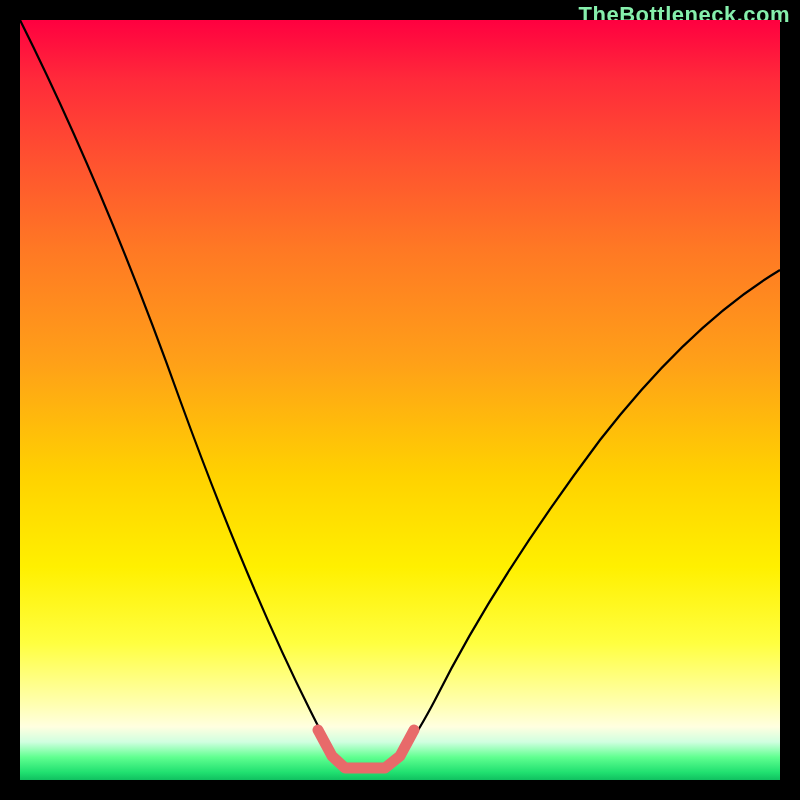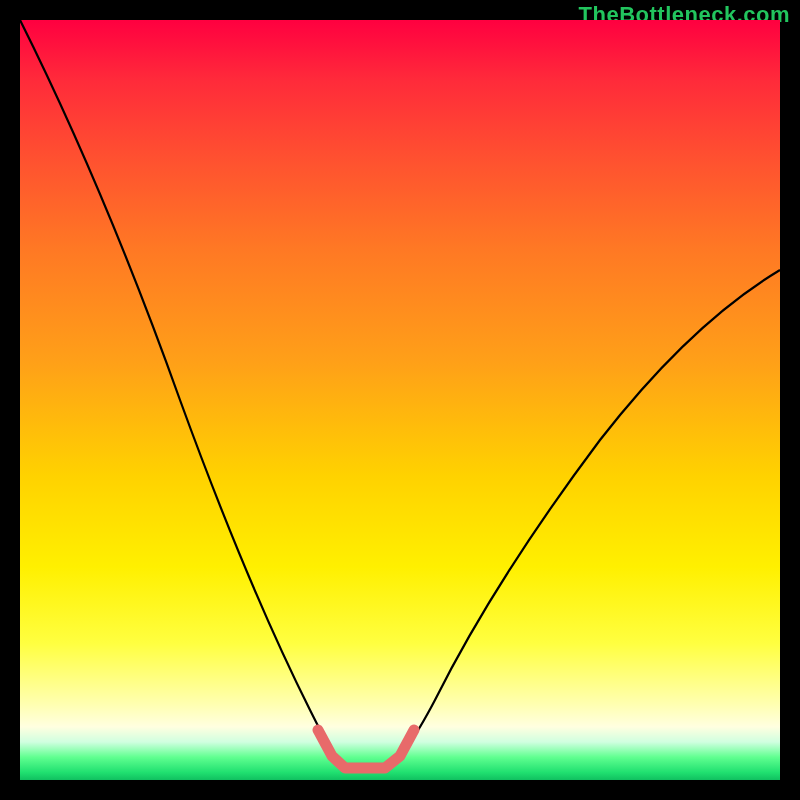--- a/index.html
+++ b/index.html
@@ -37,21 +37,21 @@
       #d0ffe0 95%,
       #60ff90 97%,
       #20e070 99%,
       #10c060 100%
     );
   }
   .watermark {
     position: absolute;
     top: 2px;
     right: 10px;
-    color: #22c55e;
+    color: #86efac;
     font-size: 22px;
     font-weight: bold;
     letter-spacing: 0.5px;
     user-select: none;
   }
   svg.curves {
     position: absolute;
     left: 0; top: 0;
     width: 760px; height: 760px;
     overflow: visible;

